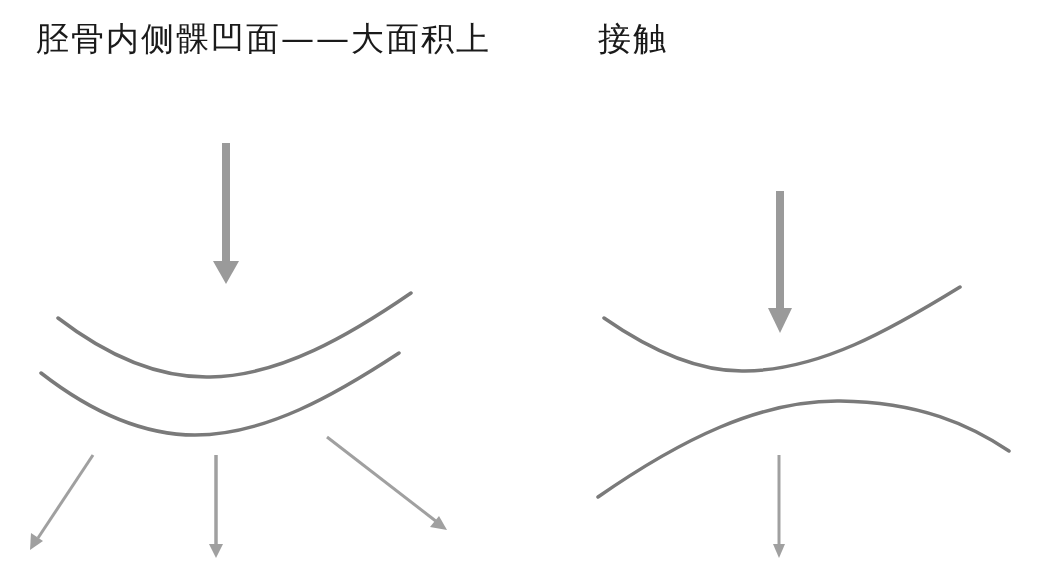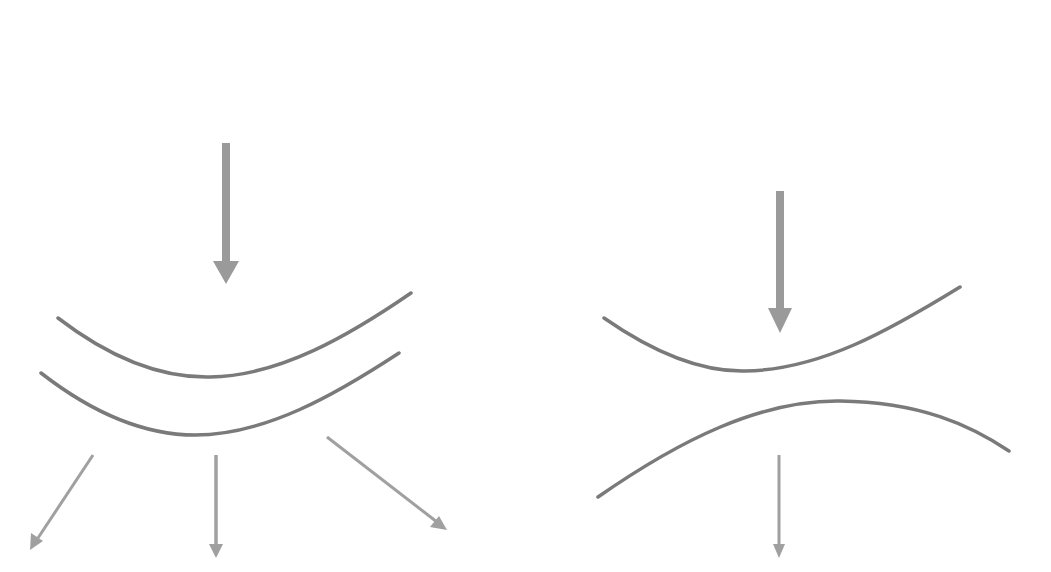--- a/index.html
+++ b/index.html
@@ -14,23 +14,25 @@
       white-space: nowrap;
     }
     #label-left { left: 36px; top: 14px; }
     #label-right { left: 598px; top: 14px; }
     svg.diagram { position: absolute; left: 0; top: 0; }
   </style>
 </head>
 <body>
 
 <div id="label-left" class="label">
+  <div>胫骨内侧髁凹面——大面积上</div>
 </div>
 
 <div id="label-right" class="label">
+  <div>接触</div>
 </div>
 
 <svg class="diagram" width="1051" height="572" viewBox="0 0 1051 572" xmlns="http://www.w3.org/2000/svg">
 
   <g>
 
     <g>
       <rect x="222" y="143" width="8" height="120" fill="#9a9a9a"></rect>
       <polygon points="213,261 239,261 226,284" fill="#9a9a9a"></polygon>
     </g>

